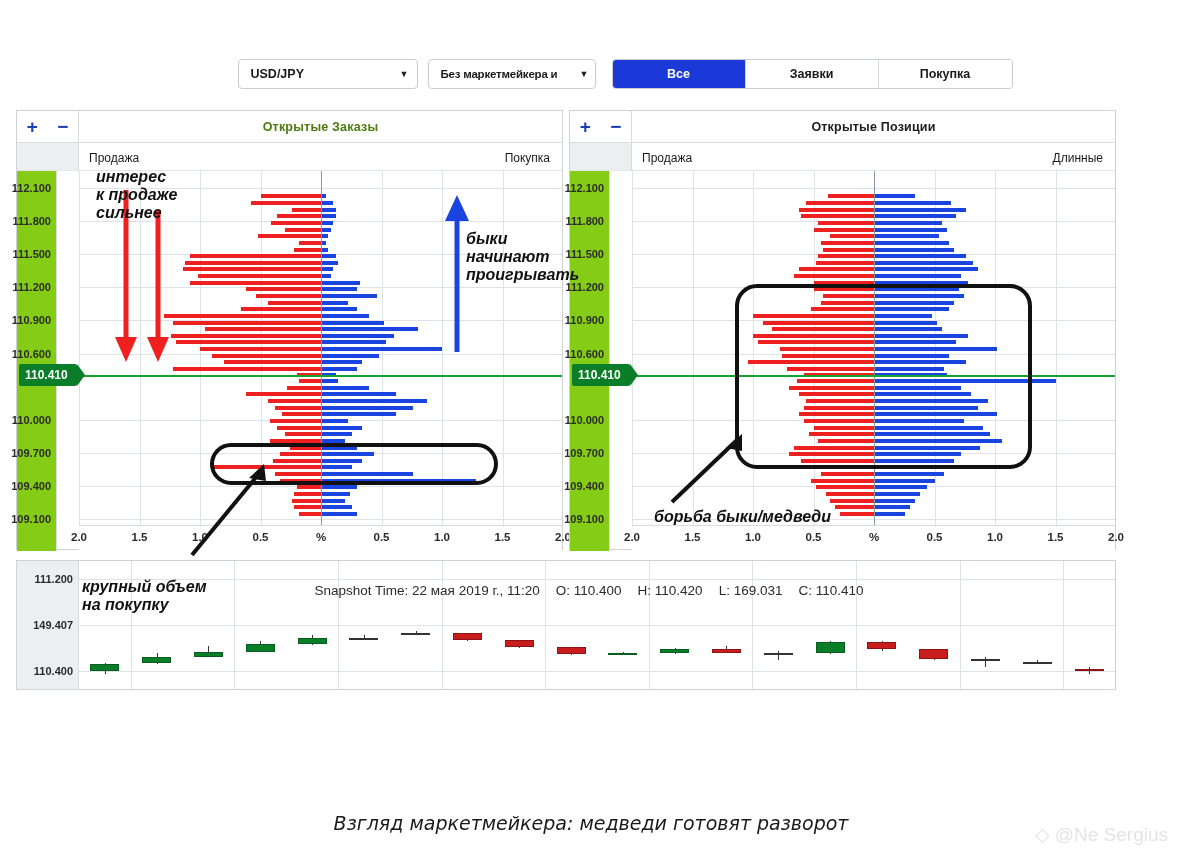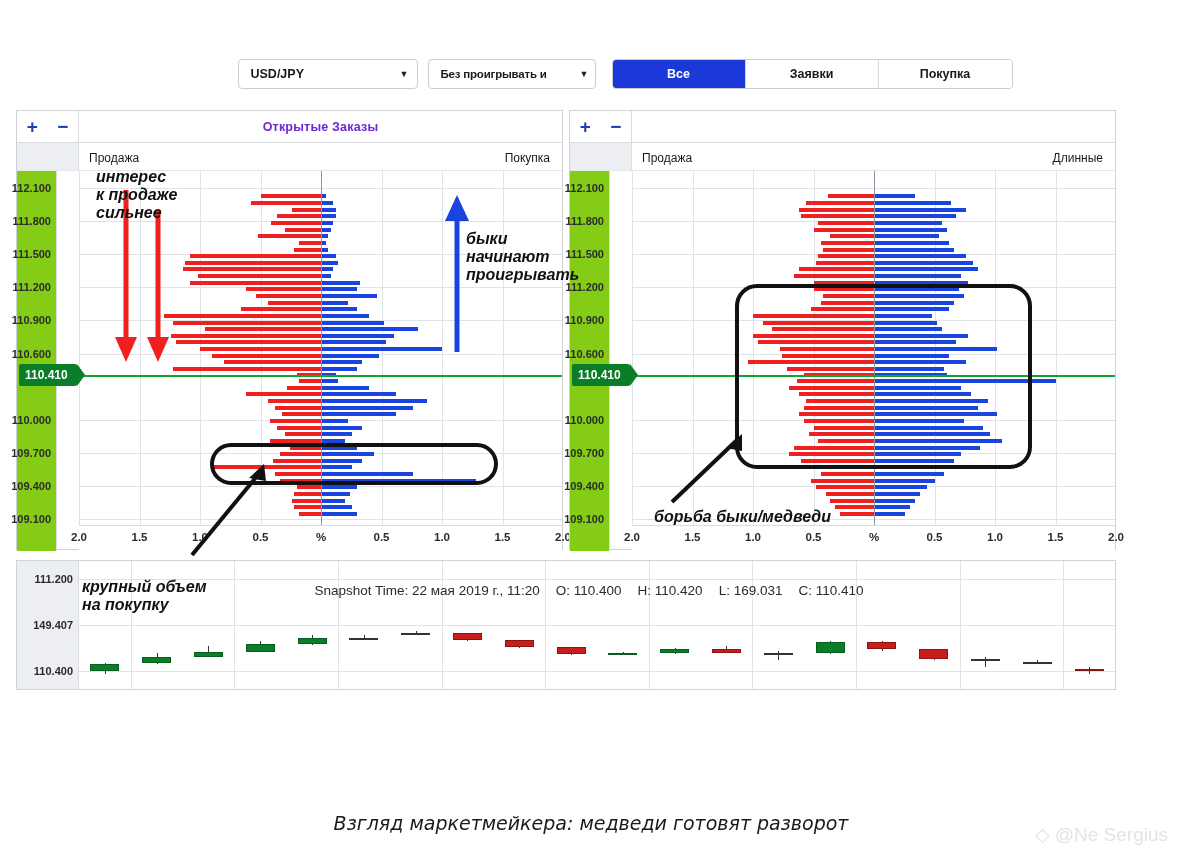--- a/index.html
+++ b/index.html
@@ -56,21 +56,21 @@
   .zoom-btns {
     width:62px; height:100%; border-right:1px solid #d8dce0;
     display:flex; align-items:center; justify-content:space-around;
     color:#1c3fb5; font-size:19px; font-weight:bold;
   }
   .zoom-btns span { line-height:1; cursor:pointer; }
   .panel-title {
     flex:1; text-align:center; font-size:12.5px; font-weight:bold;
     letter-spacing:.2px;
   }
-  .panel-title.red { color:#6d28d9; }
+  .panel-title.red { color:#4d7c0f; }
   .panel-title.dark { color:#1c1c1c; }
 
   .panel-sub {
     height:28px; display:flex; align-items:center; position:relative;
     border-bottom:1px solid #e4e7ea;
   }
   .axis-gutter {
     width:62px; height:100%; background:#eceef1; border-right:1px solid #d8dce0;
   }
   .sub-left, .sub-right {
@@ -170,21 +170,21 @@
 </style>
 </head>
 <body>
 
 <div id="toolbar">
   <div class="select-box" id="symbol-select">
     <span class="label">USD/JPY</span>
     <span class="caret">▼</span>
   </div>
   <div class="select-box" id="cumulative-select">
-    <span class="label">Без проигрывать и</span>
+    <span class="label">Без маркетмейкера и</span>
     <span class="caret">▼</span>
   </div>
   <div id="tab-group">
     <div class="tab active">Все</div>
     <div class="tab">Заявки</div>
     <div class="tab">Покупка</div>
   </div>
 </div>
 
 <div id="panels">
@@ -348,20 +348,21 @@
         <div class="price-marker" style="top: 203.55px;">110.410</div>
       </div>
   </div>
 
   <div class="panel" id="panel-positions">
     <div class="panel-head">
       <div class="zoom-btns">
         <span>+</span>
         <span>−</span>
       </div>
+      <div class="panel-title dark">Открытые Позиции</div>
     </div>
     <div class="panel-sub">
       <div class="axis-gutter"></div>
       <div class="sub-left">Продажа</div>
       <div class="sub-right">Длинные</div>
     </div>
     <div class="plot-wrap">
       <div class="price-axis" id="positions-price-axis">
           <div class="price-tick" style="top: 16.5938px;">112.100</div>
           <div class="price-tick" style="top: 49.7812px;">111.800</div>

